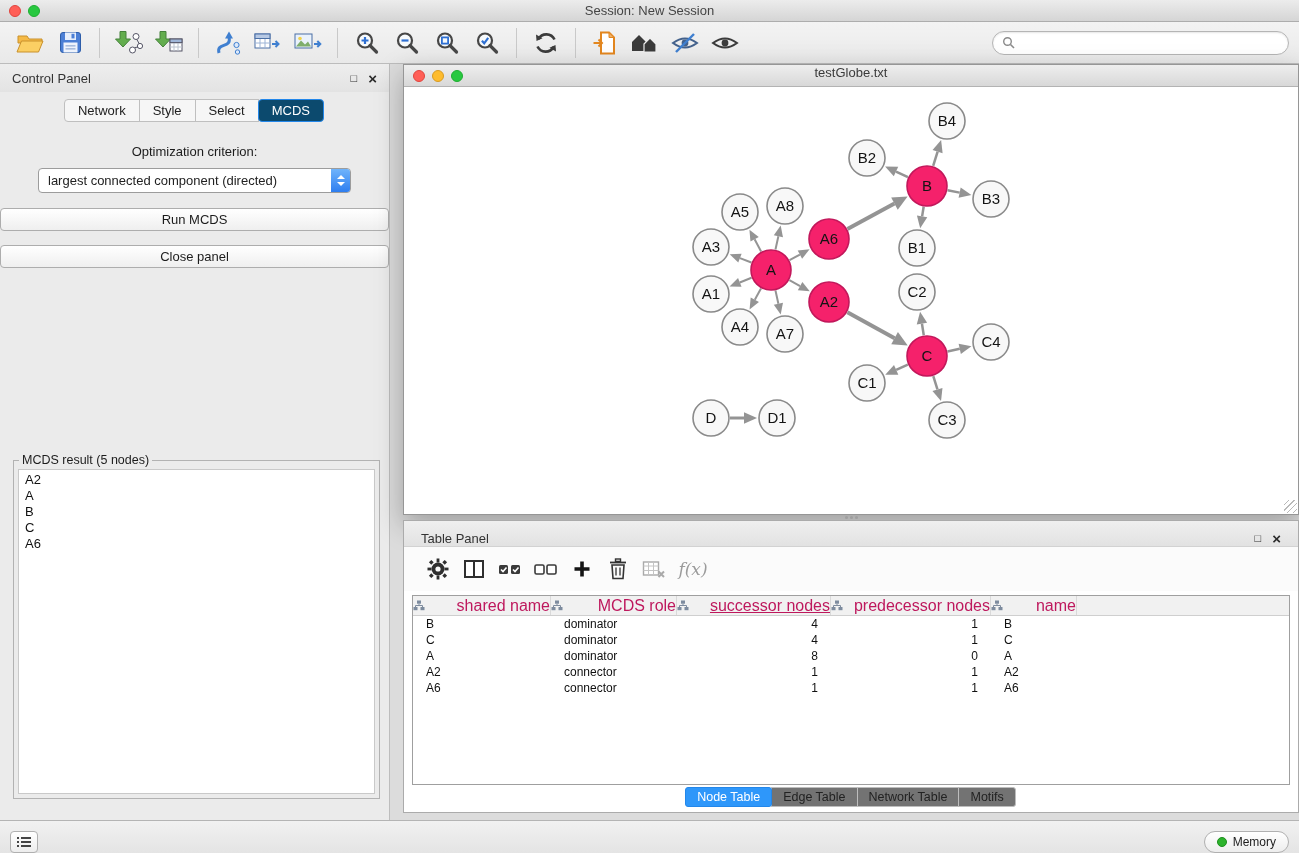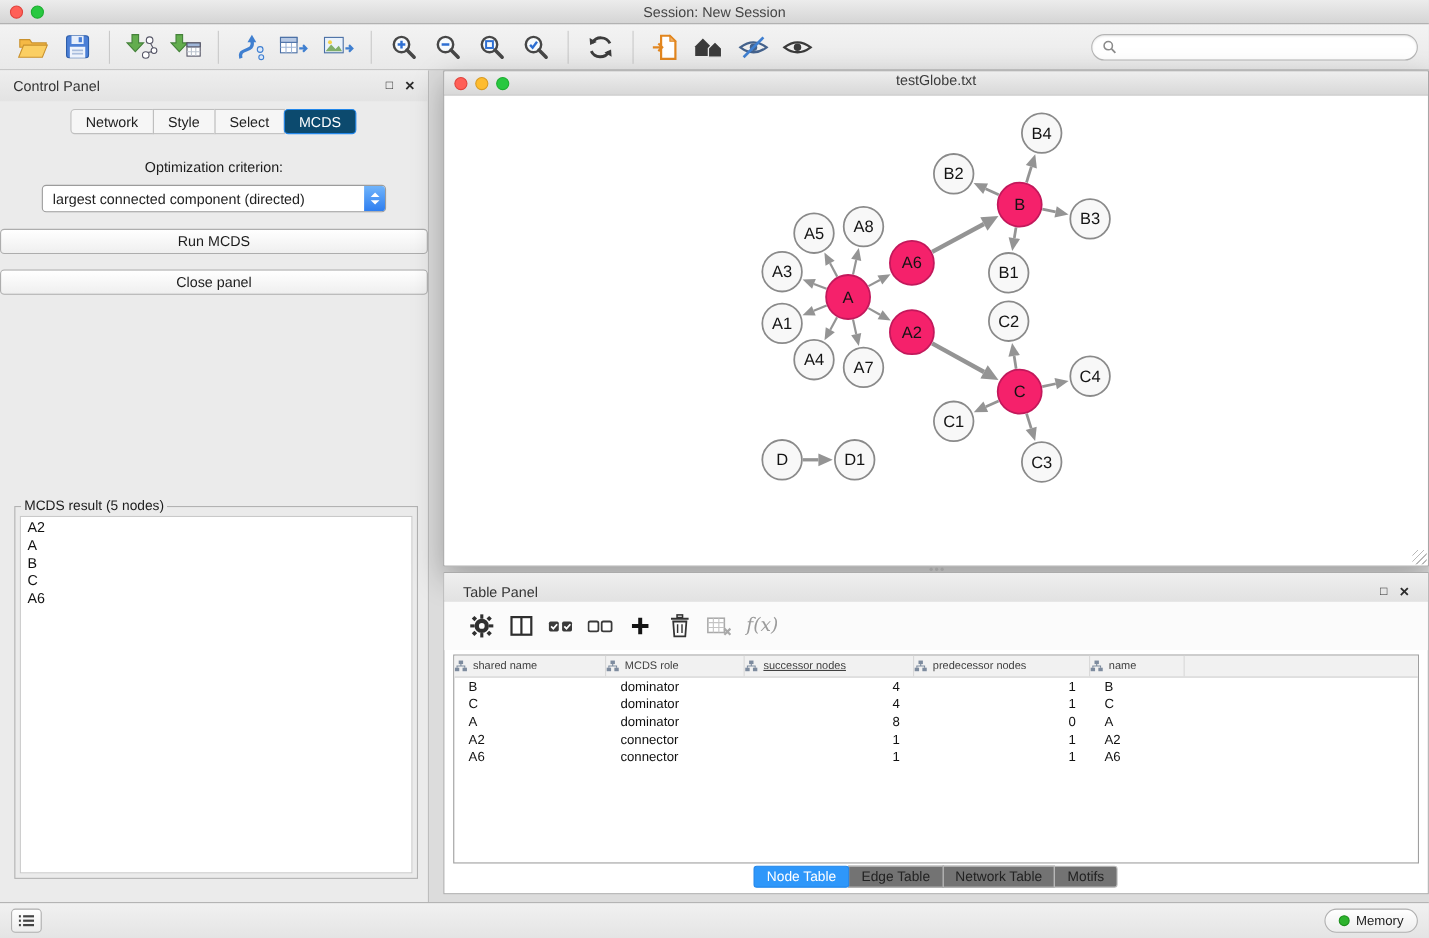--- a/index.html
+++ b/index.html
@@ -83,36 +83,36 @@
   .table-panel { position: absolute; left: 403px; top: 456px; right: 0; height: 293px;
                  background: #fff; border: 1px solid #ababab; }
   .tp-header { height: 26px; background: linear-gradient(#efefef,#e2e2e2); display: flex; align-items: flex-end;
                padding: 0 17px; border-bottom: 1px solid #d2d2d2; }
   .tp-toolbar { height: 44px; display: flex; align-items: center; padding: 0 16px; background: #fbfbfb; }
   .ttbtn { width: 36px; height: 36px; display: flex; align-items: center; justify-content: center; }
   .fx-label { font-family: "DejaVu Serif", serif; font-style: italic; font-size: 17px; color: #9b9b9b; margin-left: 6px; }
   .tp-table-wrap { position: absolute; left: 8px; right: 8px; top: 74px; height: 190px;
                    border: 1px solid #9f9f9f; background: #fff; overflow: hidden; }
   .t-header-row { display: flex; height: 20px; background: #f1f1f1; border-bottom: 1px solid #cfcfcf; }
-  .th { display: flex; align-items: center; justify-content: flex-start; gap: 5px; font-size: 10px; color: #404040;
+  .th { display: flex; align-items: center; justify-content: space-between; gap: 5px; font-size: 16px; color: #be185d;
         border-right: 1px solid #d9d9d9; flex: none; }
   .th.filler { flex: 1; border-right: none; }
   .t-body { }
   .tr { display: flex; height: 16px; align-items: center; }
   .td { font-size: 12px; color: #111; padding: 0 13px; flex: none; white-space: nowrap; }
   .td.align-right { text-align: right; }
   .tp-tabbar { position: absolute; left: 0; right: 0; bottom: 5px; display: flex; justify-content: center; }
   .tp-tab { padding: 2px 11px; font-size: 12.5px; background: #737373; border: 1px solid #bdbdbd; margin-left: -1px; color: #222; }
   .tp-tab:first-child { border-radius: 3px 0 0 3px; }
   .tp-tab:last-child { border-radius: 0 3px 3px 0; }
   .tp-tab.active { background: #2e97fa; border-color: #2387ea; color: #fff; border-radius: 3px; position: relative; z-index: 1; }
 
   
   .statusbar { height: 33px; background: linear-gradient(#f1f1f1,#e4e4e4); border-top: 1px solid #b4b4b4;
-               display: flex; align-items: center; padding: 0 10px; flex: none; }
+               display: flex; align-items: flex-end; padding: 0 10px; flex: none; }
   .sb-left-btn { width: 28px; height: 22px; border: 1px solid #b0b0b0; border-radius: 4px;
                  background: linear-gradient(#fff,#ededed); display: flex; align-items: center; justify-content: center; }
   .memory-btn { margin-left: auto; height: 22px; border: 1px solid #b0b0b0; border-radius: 11px;
                 background: linear-gradient(#fff,#ededed); display: flex; align-items: center; gap: 6px;
                 padding: 0 12px; font-size: 12px; color: #1c1c1c; }
   .mem-dot { width: 10px; height: 10px; border-radius: 50%; background: #2db32d; border: 1px solid #1d8f1d; }
 </style>
 </head>
 <body>
 

